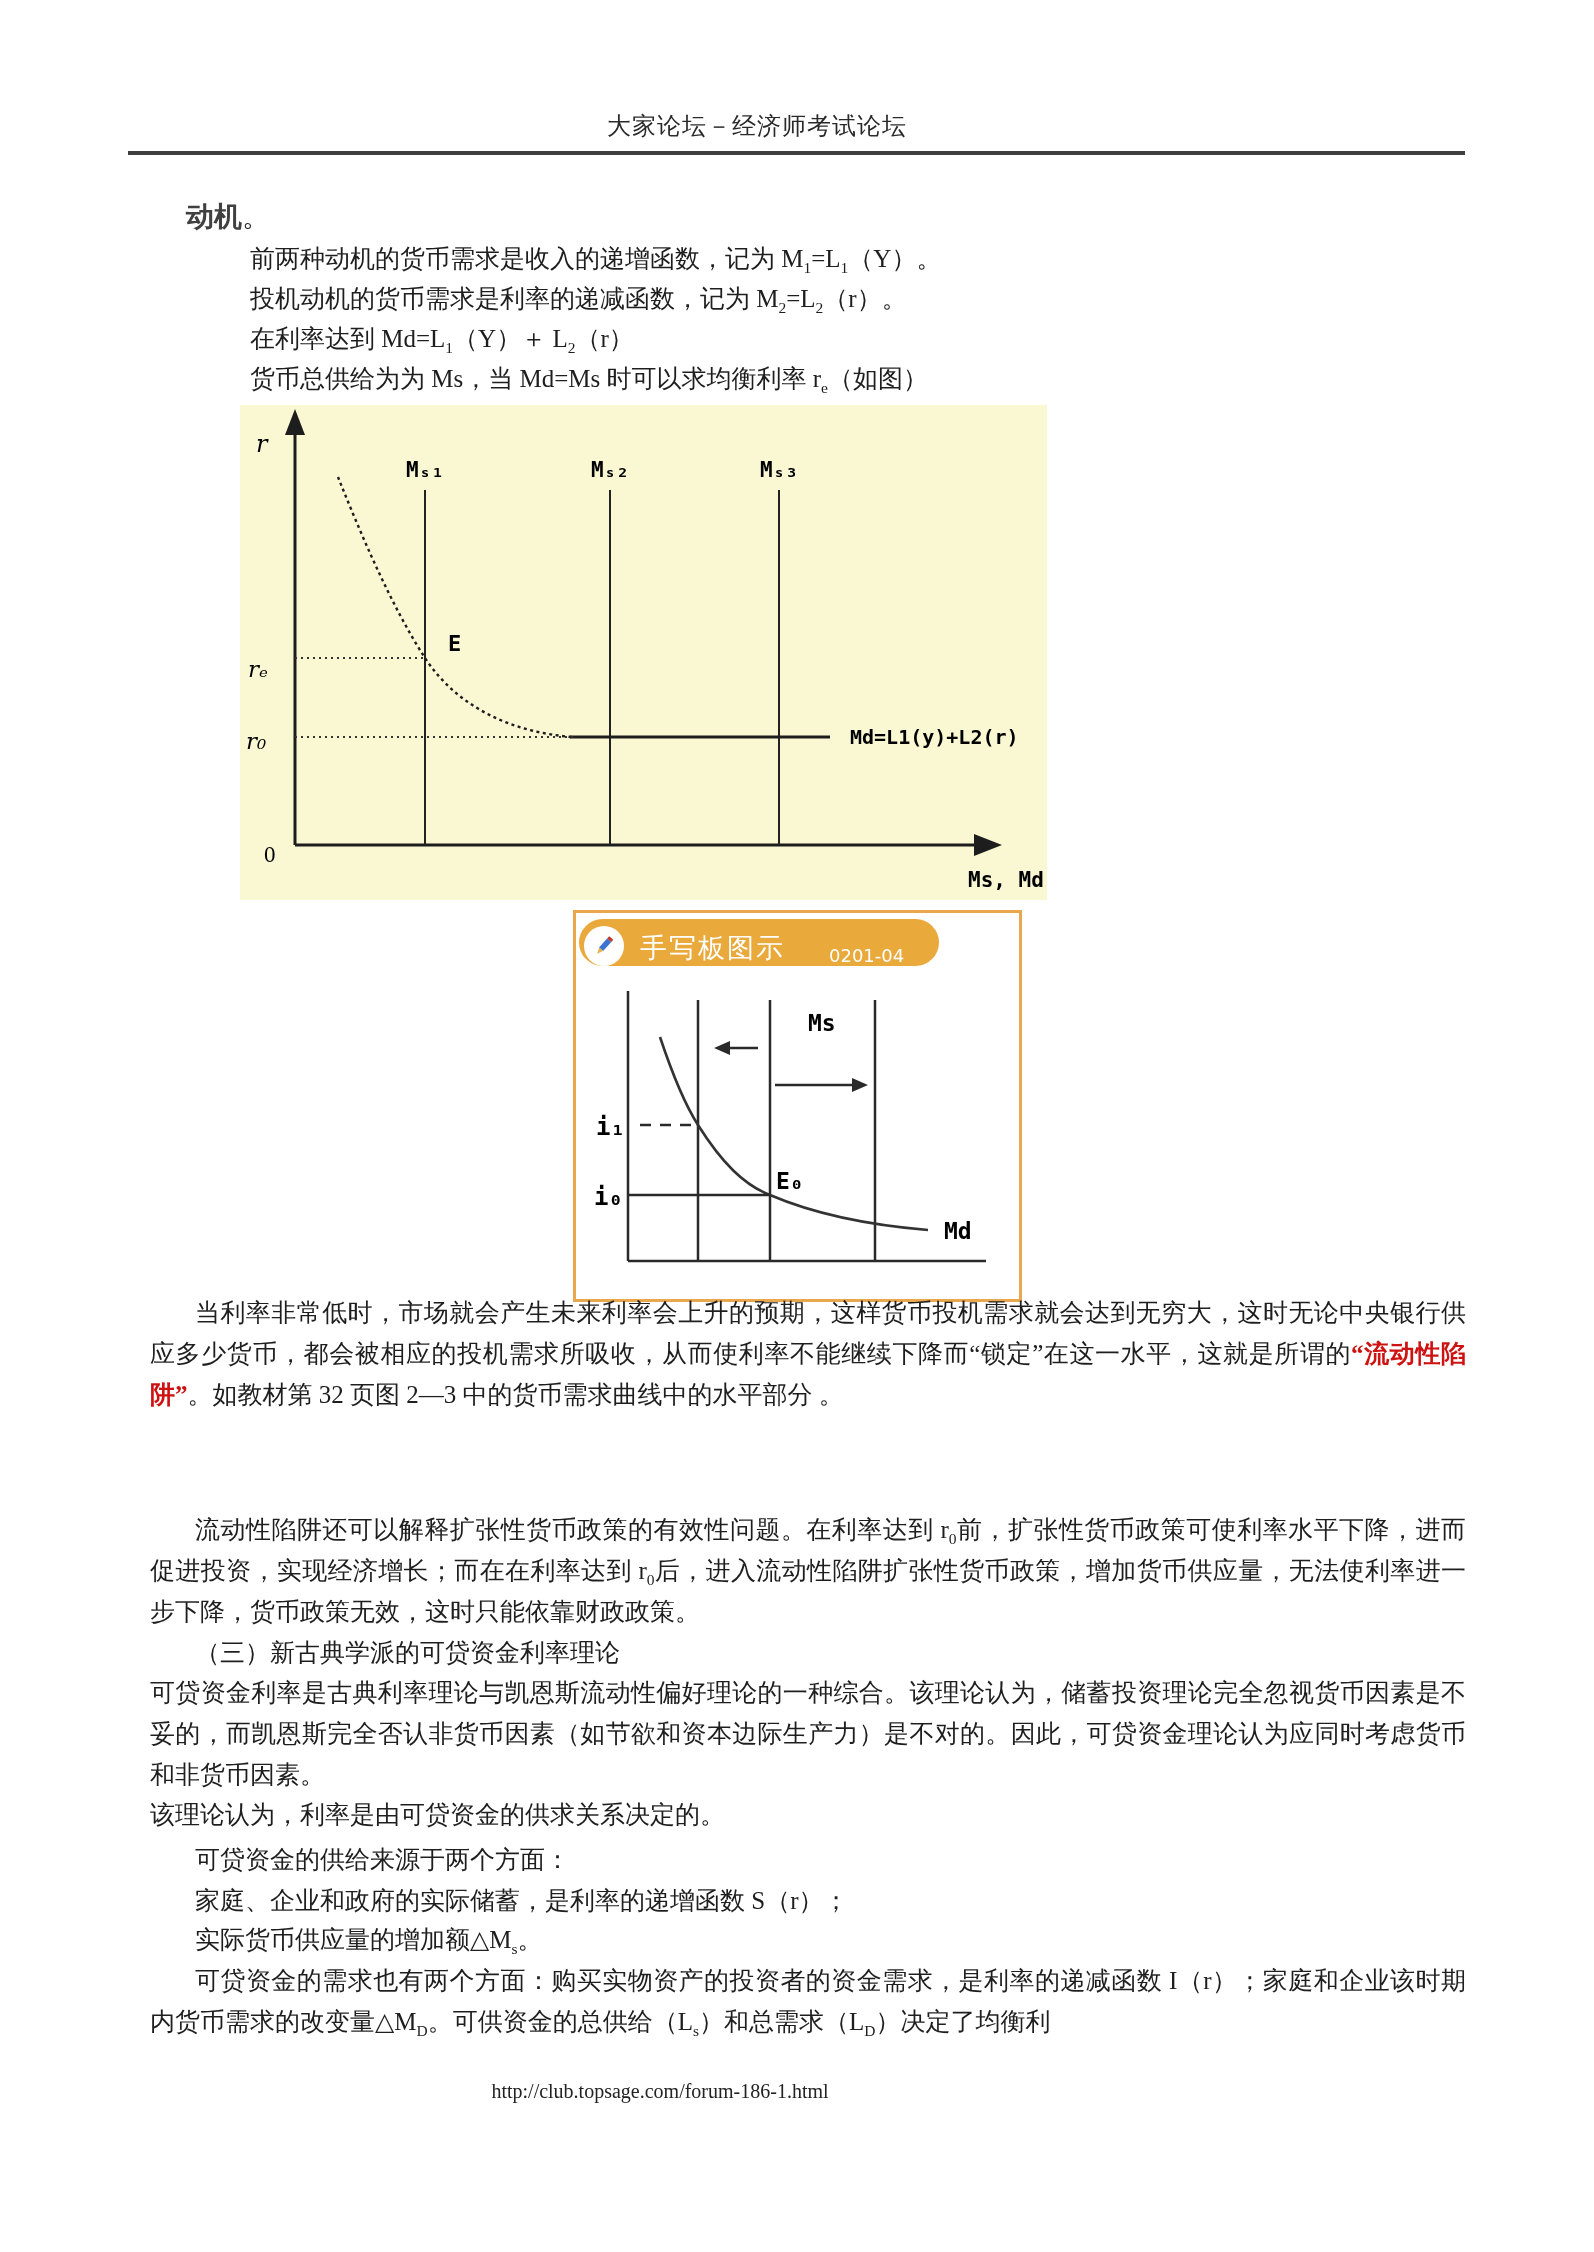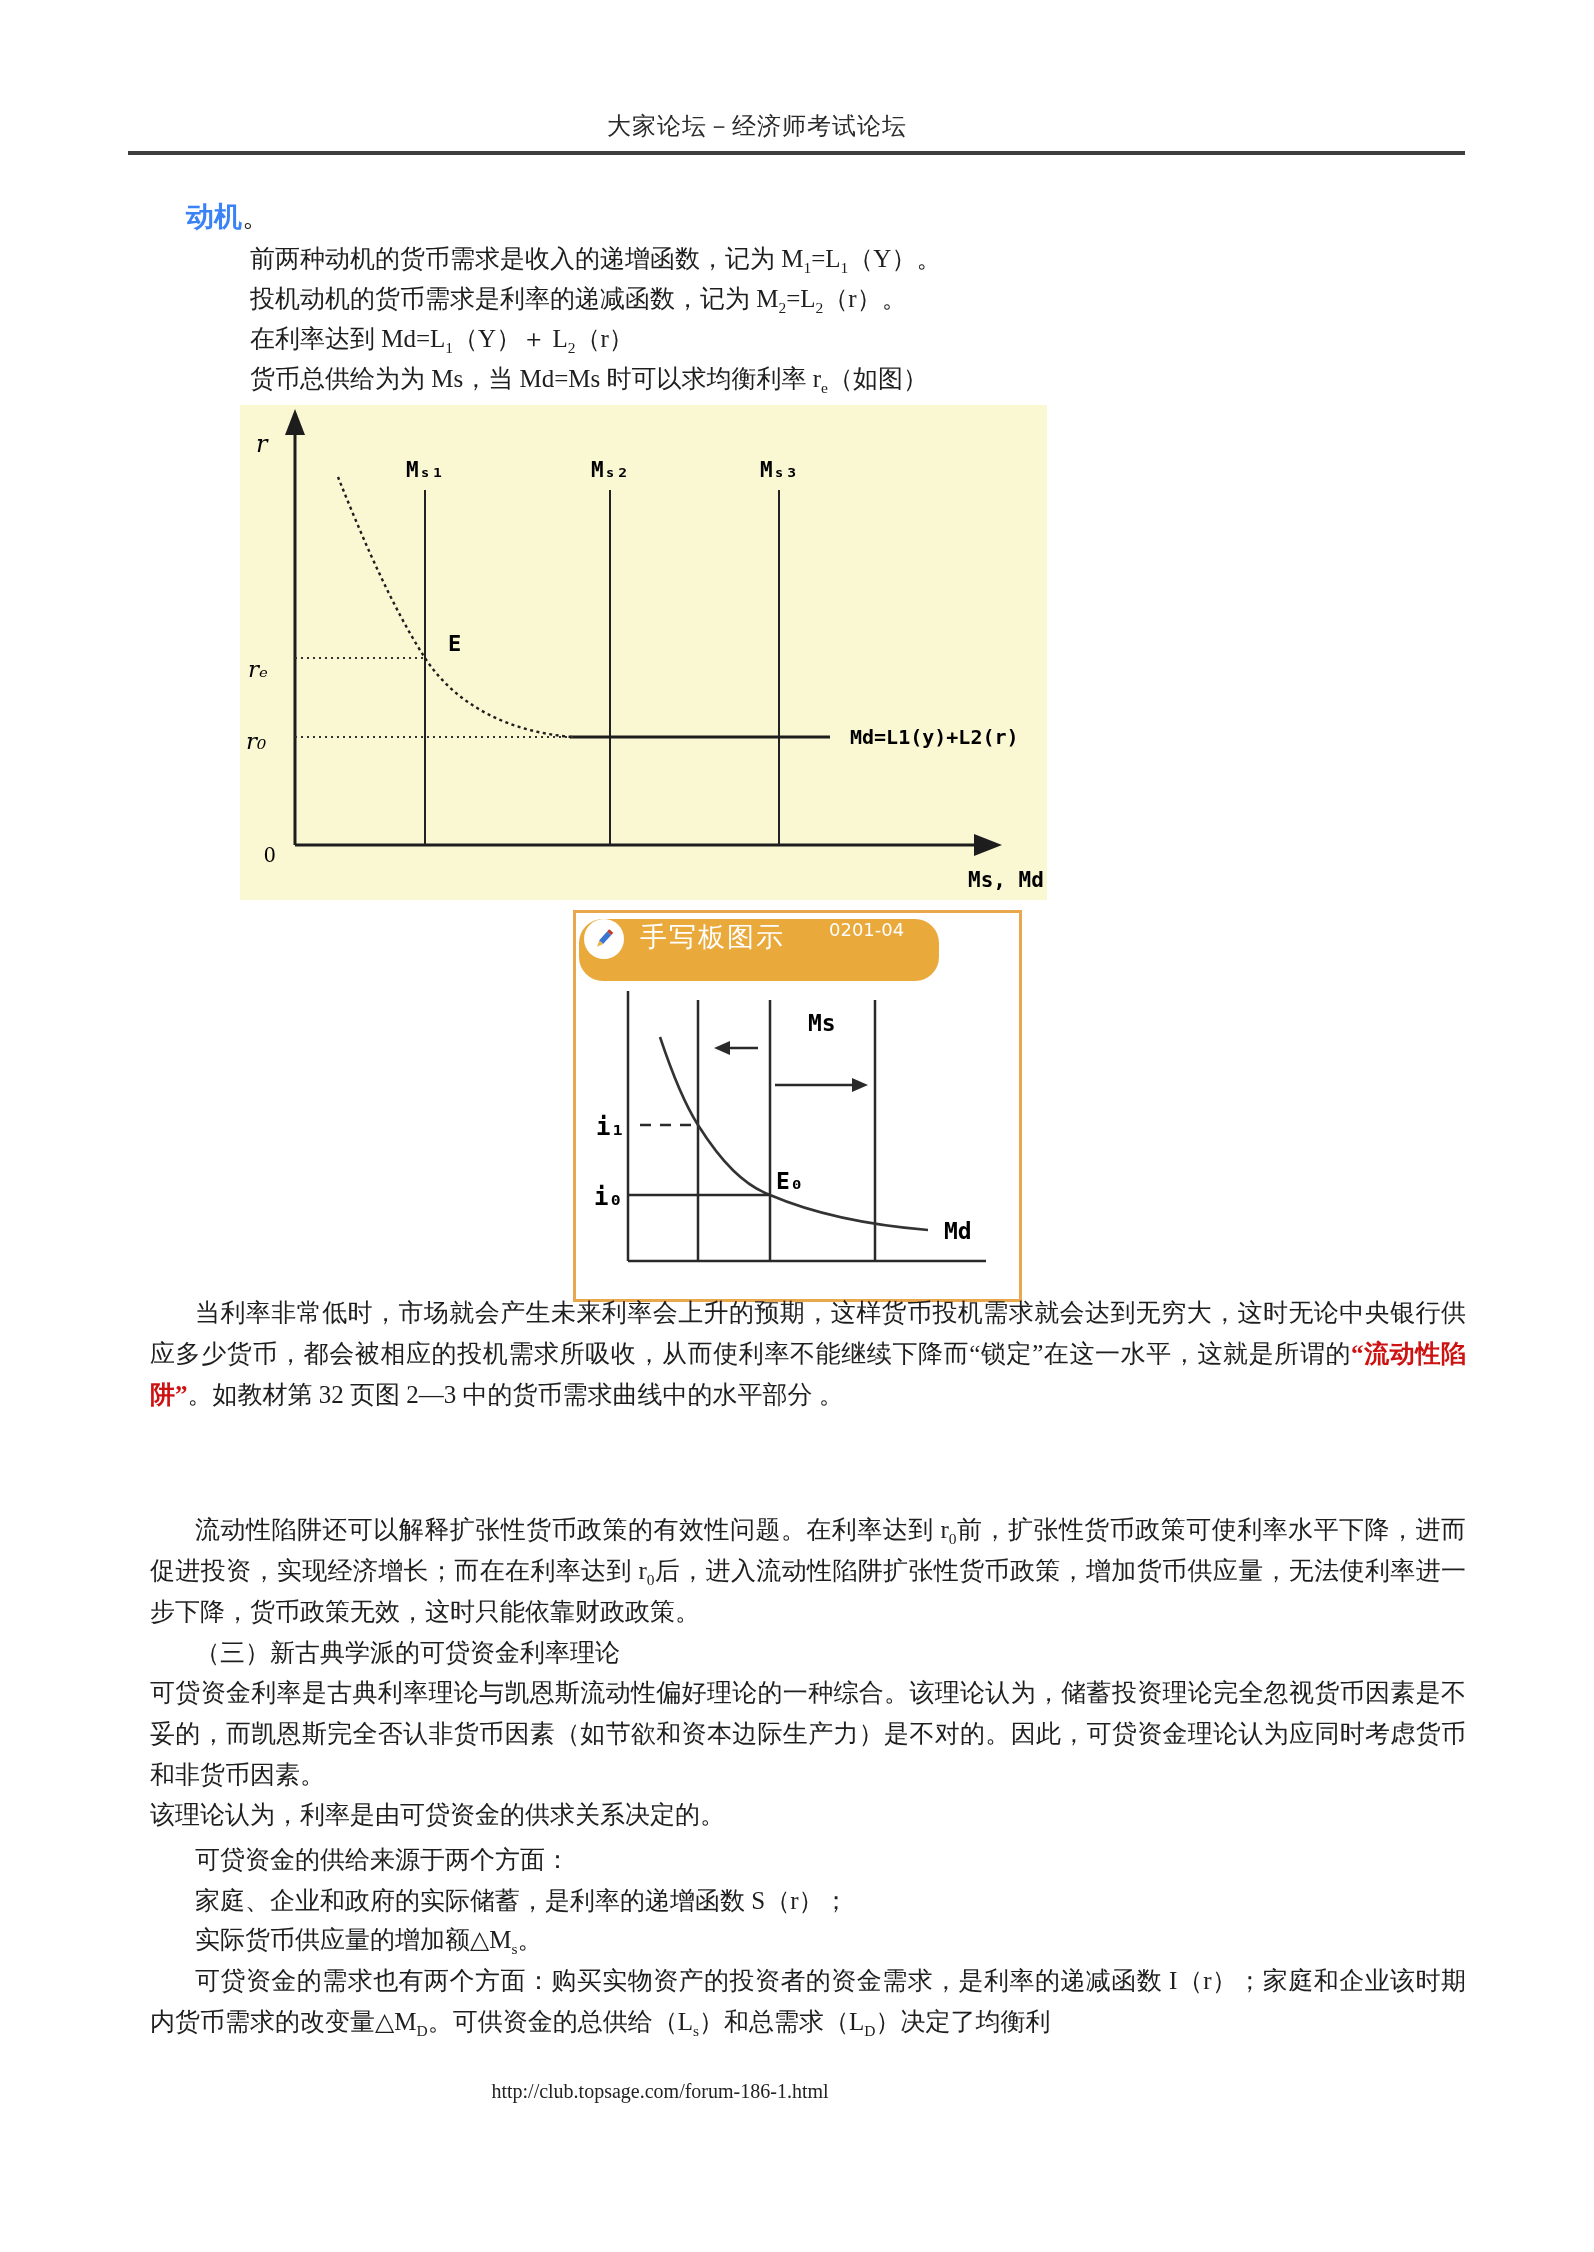--- a/index.html
+++ b/index.html
@@ -12,39 +12,39 @@
     position:absolute; left:607px; top:110px; font-size:24px; color:#2a2a2a;
     white-space:nowrap; letter-spacing:1px;text-align:right;
   }
   .rule{
     position:absolute; left:128px; top:151px; width:1337px; height:4px;
     background:#3f3f3f;
   }
   .doc-heading{
     position:absolute; left:186px; top:198px; font-size:28px; white-space:nowrap;
   }
-  .doc-heading .red-head{ color:#3b82f6; font-weight:bold; }
+  .doc-heading .red-head{ color:#404040; font-weight:bold; }
   .formula-line{
     position:absolute; left:250px; font-size:25px; white-space:nowrap;
   }
   sub{ font-size:0.62em; line-height:0; }
   .para{
     position:absolute; left:150px; width:1316px; font-size:25px;
     line-height:41px; text-align:justify;
   }
   .para.indent{ text-indent:45px; }
   .red-bold{ color:#CE1212; font-weight:bold; }
   .figure1{ position:absolute; left:240px; top:405px; }
   .figure2{
     position:absolute; left:573px; top:910px; width:449px; height:392px;
     background:#ffffff; border:3px solid #E9A84D; box-sizing:border-box;
   }
   .pill{
-    position:absolute; left:3px; top:6px; width:360px; height:62px;
-    background:#E9A93B; border-radius:24px; display:flex; align-items:flex-start;
+    position:absolute; left:3px; top:6px; width:360px; height:47px;
+    background:#E9A93B; border-radius:24px; display:flex; align-items:flex-end;
     color:#ffffff;
   }
   .pill-icon-circle{
     width:40px; height:40px; border-radius:50%; background:#ffffff;
     margin-left:5px; display:flex; align-items:center; justify-content:center;
     flex:0 0 auto;
   }
   .pill-title{ font-size:27px; margin-left:16px; letter-spacing:2px; white-space:nowrap; }
   .pill-code{ font-size:18px; margin-left:44px; font-family:"DejaVu Sans","Liberation Sans",sans-serif; }
   .fig2-graph{ position:absolute; left:0px; top:60px; }

